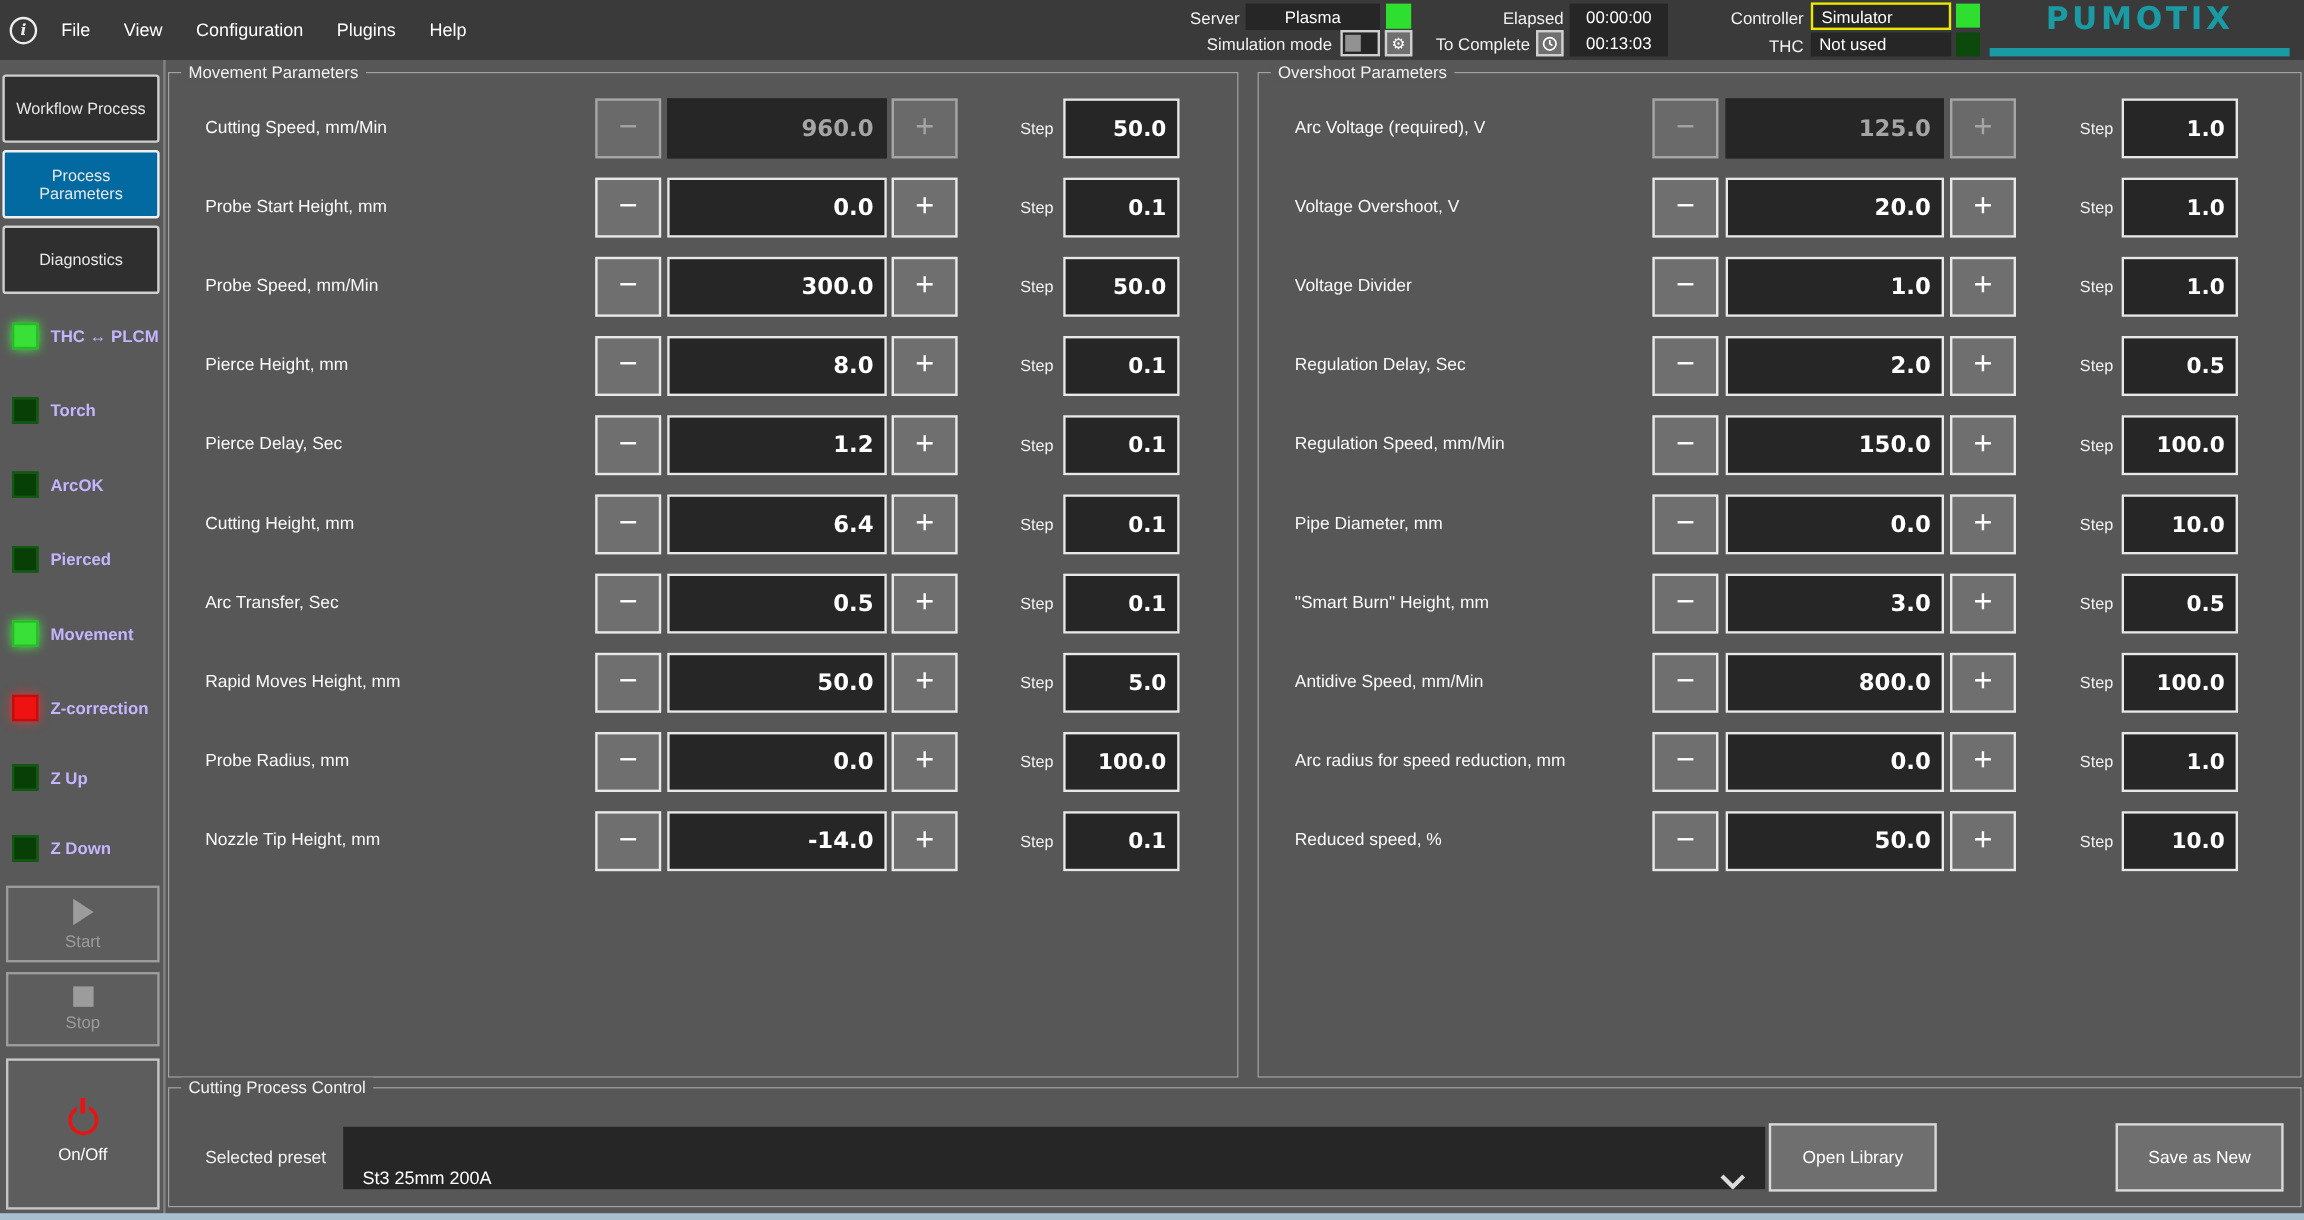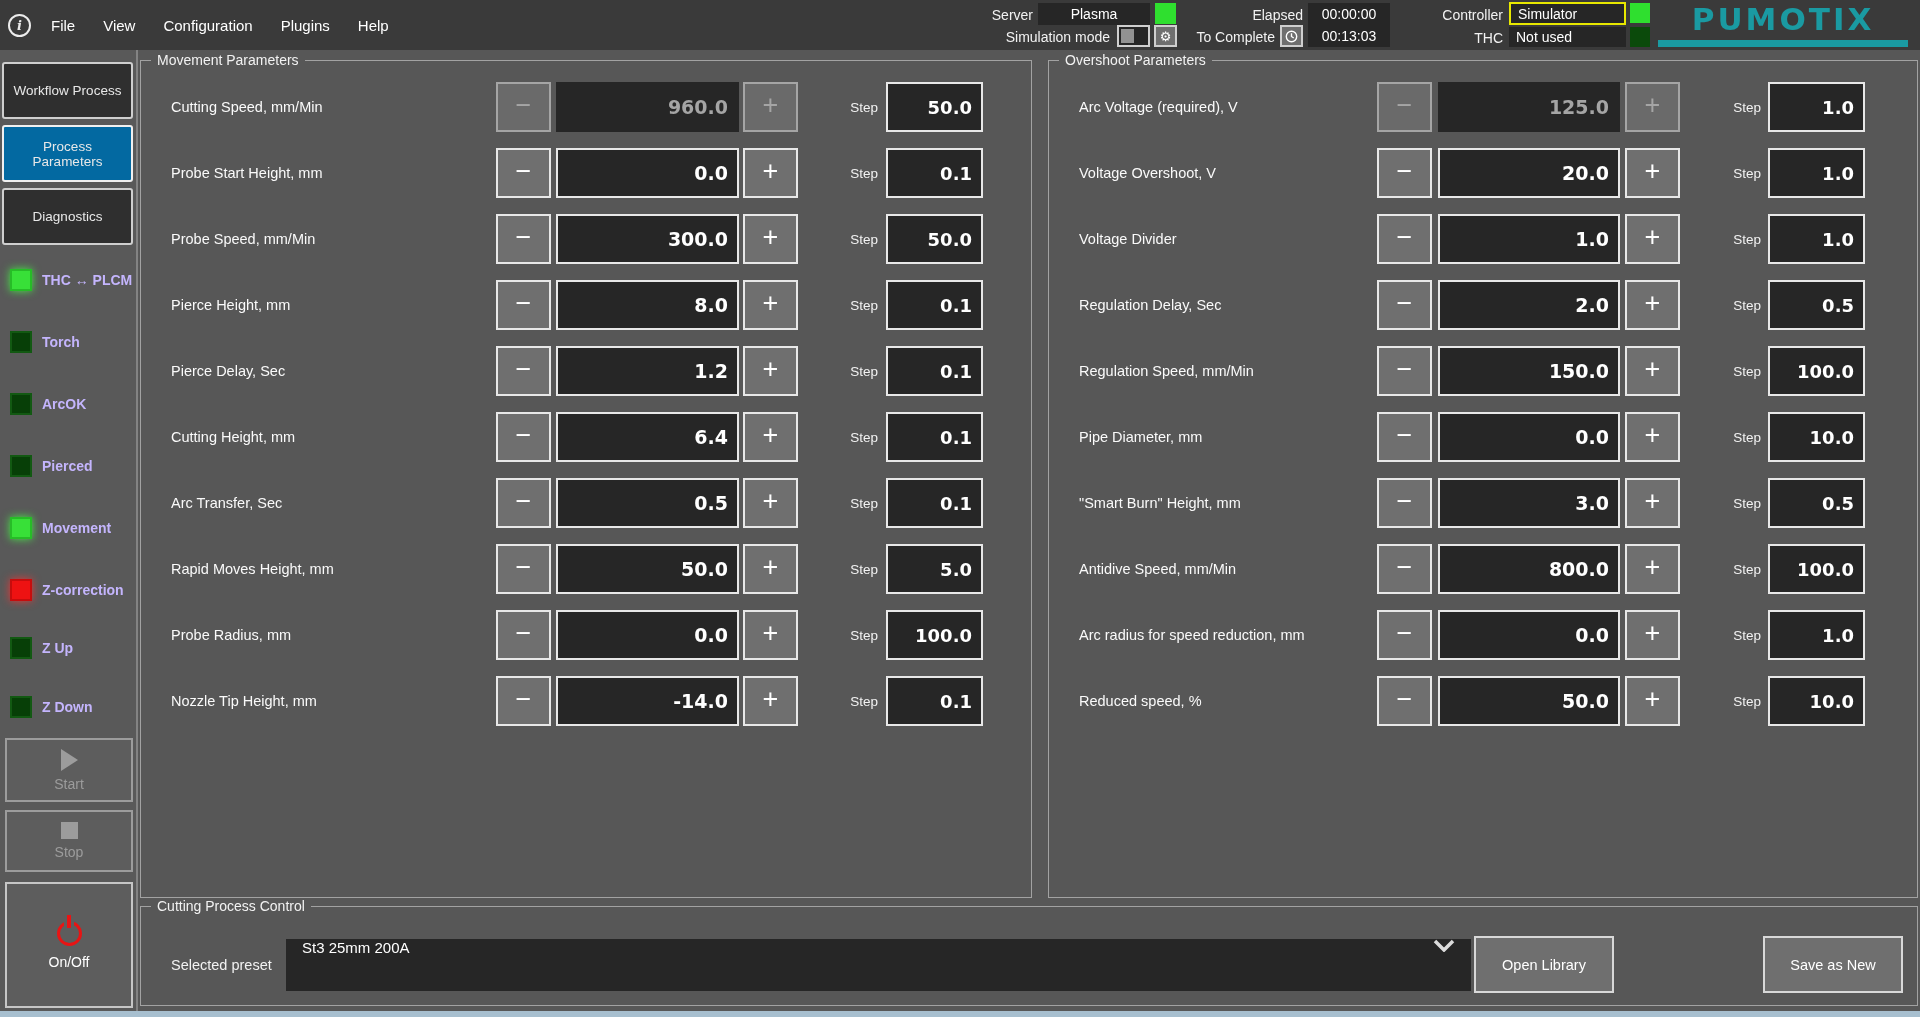--- a/index.html
+++ b/index.html
@@ -16,21 +16,21 @@
   .tb-box { position:absolute; background:#262626; color:#fff; font-size:14px; display:flex; align-items:center; }
   .tb-box.center { justify-content:center; }
   .tb-box.left { padding-left:7px; }
   .led { position:absolute; }
   .led.bright-green { background:#2fdf2f; }
   .led.dark-green { background:#0b4a0b; }
   .toggle { position:absolute; left:1117px; top:25px; width:33px; height:22px; background:#262626; border:2px solid #cfcfcf; }
   .toggle-knob { position:absolute; left:2px; top:2px; width:13px; height:14px; background:#929292; }
   .mini-btn { position:absolute; background:#6f6f6f; border:2px solid #cfcfcf; color:#fff;
     display:flex; align-items:center; justify-content:center; font-size:13px; }
-  .logo-text { position:absolute; left:1655px; top:1px; width:256px; color:#1a9aa2; font-size:31px; font-weight:700;
+  .logo-text { position:absolute; left:1655px; top:1px; width:256px; color:#1a9aa2; font-size:26px; font-weight:700;
     letter-spacing:3px; text-align:center; font-family:"DejaVu Sans",sans-serif; }
   .logo-bar { position:absolute; left:1658px; top:40px; width:250px; height:7px; background:#1a9aa2; }
 
   
   .sidebar { position:absolute; left:0; top:50px; width:138px; height:967px; background:#595959; border-right:2px solid #838383; }
   .tab { position:absolute; left:2px; width:131px; height:57px; background:#2f2f2f; border:2px solid #cfcfcf; border-radius:3px;
     color:#e8e8e8; font-size:13.5px; display:flex; align-items:center; justify-content:center; text-align:center; padding:0 8px; cursor:default; }
   .tab.active { background:#0369a1; border-color:#f0f0f0; }
   .ind { position:absolute; left:10px; width:22px; height:22px; }
   .ind.green-on { background:#38e038; border:2px solid #27bc27; box-shadow:0 0 9px rgba(70,255,70,.85); }
@@ -75,21 +75,21 @@
   #regulation-rows .spin-btn.plus { left:576px; }
   #regulation-rows .step-label { left:650px; width:62px; }
   #regulation-rows .step-box { left:719px; }
   
   .param-row.disabled .spin-btn { border-color:#a5a5a5; color:#a5a5a5; background:#6a6a6a; }
   .param-row.disabled .value-box { border-color:#262626; color:#a5a5a5; }
 
   
   .preset-label { position:absolute; left:30px; top:58px; transform:translateY(-50%); color:#f2f2f2; font-size:14.5px; }
   .preset-select { position:absolute; left:145px; top:32px; width:1185px; height:52px; background:#262626; color:#fff;
-    font-size:15px; display:flex; align-items:flex-start; padding:0 16px; }
+    font-size:15px; display:flex; align-items:flex-end; padding:0 16px; }
   .preset-select .sel-text { flex:1; }
   .preset-btn { position:absolute; top:29px; width:140px; height:57px; background:#6f6f6f; border:2px solid #d8d8d8; color:#fff;
     font-size:14.5px; display:flex; align-items:center; justify-content:center; font-family:inherit; }
   .bottom-strip { position:absolute; left:0; top:1011px; width:1920px; height:6px; background:#a7bfcf; }
 </style>
 </head>
 <body>
 
 <div class="topbar">
   <div class="menubar">

